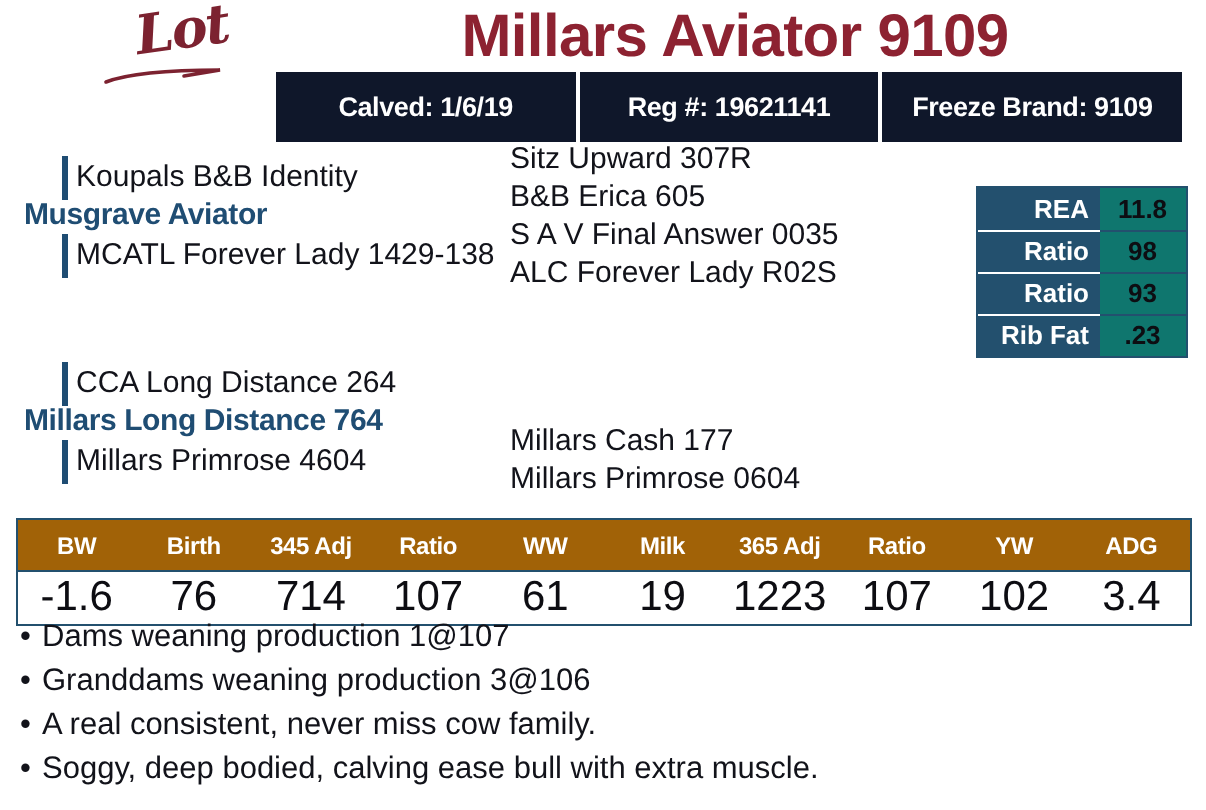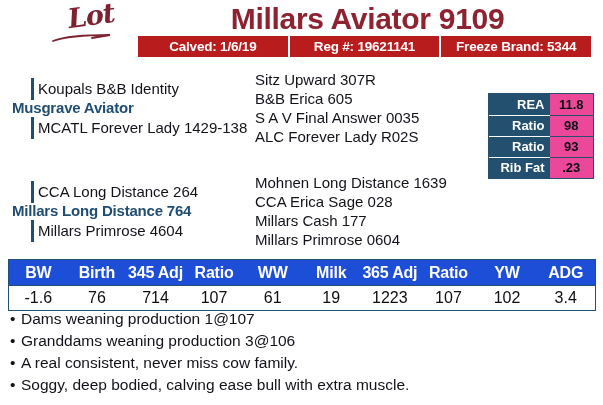--- a/index.html
+++ b/index.html
@@ -77,22 +77,22 @@
     color: #8d2231;
     letter-spacing: -0.3px;
   }
 
   
   .infobar {
     position: absolute;
     left: 138px;
     top: 36px;
     width: 453px;
-    height: 21px;
-    background: #b91c1c;
+    height: 35px;
+    background: #0f172a;
     display: flex;
     align-items: stretch;
   }
   .infobar .cell {
     flex: 1 1 0;
     display: flex;
     align-items: center;
     justify-content: center;
     color: #ffffff;
     font-size: 13.5px;
@@ -157,21 +157,21 @@
   }
   .us-lab {
     background: #23506e;
     color: #ffffff;
     text-align: right;
     width: 60px;
     border-bottom: 1px solid #ffffff;
   }
   .us-table tr:last-child .us-lab { border-bottom: none; }
   .us-val {
-    background: #ec4899;
+    background: #0f766e;
     color: #0d0d12;
     text-align: center;
     border-left: 1px solid #23506e;
     border-bottom: 1px solid #23506e;
   }
   .us-table tr:last-child .us-val { border-bottom: none; }
 
   
   .stats {
     position: absolute;
@@ -181,32 +181,32 @@
     border: 1px solid #23506e;
     border-collapse: collapse;
     box-sizing: border-box;
   }
   .stats table {
     border-collapse: collapse;
     width: 100%;
     table-layout: fixed;
   }
   .stats th {
-    background: #1d4ed8;
+    background: #a16207;
     color: #ffffff;
-    font-size: 16px;
+    font-size: 12px;
     font-weight: 700;
     height: 23px;
     text-align: center;
     letter-spacing: -0.2px;
   }
   .stats td {
     background: #ffffff;
     color: #0d0d12;
-    font-size: 16px;
+    font-size: 21px;
     height: 22px;
     text-align: center;
     border-top: 1px solid #23506e;
   }
 
   
   .notes {
     position: absolute;
     left: 10px;
     top: 308px;
@@ -234,21 +234,21 @@
     <svg class="lot-swash" viewBox="0 0 62 9">
       <path d="M1 7 C 14 2, 40 1, 58 1 C 52 2, 46 3, 40 4" fill="none" stroke="#7c2230" stroke-width="1.8" stroke-linecap="round"></path>
     </svg>
   </div>
 
   <div class="title">Millars Aviator 9109</div>
 
   <div class="infobar">
     <div class="cell">Calved: 1/6/19</div>
     <div class="cell">Reg #: 19621141</div>
-    <div class="cell">Freeze Brand: 5344</div>
+    <div class="cell">Freeze Brand: 9109</div>
   </div>
 
   <div class="ped">
 
     <div class="ped-bar" style="left:31px; top:4px; height:22px;"></div>
     <div class="ped-row col-left" style="top:5px;">Koupals B&amp;B Identity</div>
 
     <div class="ped-row col-left-b ped-bold" style="top:24px;">Musgrave Aviator</div>
 
     <div class="ped-bar" style="left:31px; top:43px; height:22px;"></div>
@@ -260,22 +260,20 @@
     <div class="ped-row col-right" style="top:53px;">ALC Forever Lady R02S</div>
 
     <div class="ped-bar" style="left:31px; top:107px; height:22px;"></div>
     <div class="ped-row col-left" style="top:108px;">CCA Long Distance 264</div>
 
     <div class="ped-row col-left-b ped-bold" style="top:127px;">Millars Long Distance 764</div>
 
     <div class="ped-bar" style="left:31px; top:146px; height:22px;"></div>
     <div class="ped-row col-left" style="top:147px;">Millars Primrose 4604</div>
 
-    <div class="ped-row col-right" style="top:99px;">Mohnen Long Distance 1639</div>
-    <div class="ped-row col-right" style="top:118px;">CCA Erica Sage 028</div>
     <div class="ped-row col-right" style="top:137px;">Millars Cash 177</div>
     <div class="ped-row col-right" style="top:156px;">Millars Primrose 0604</div>
   </div>
 
   <div class="us-table">
     <table>
       <tbody>
         <tr>
           <td class="us-lab">REA</td>
           <td class="us-val">11.8</td>

